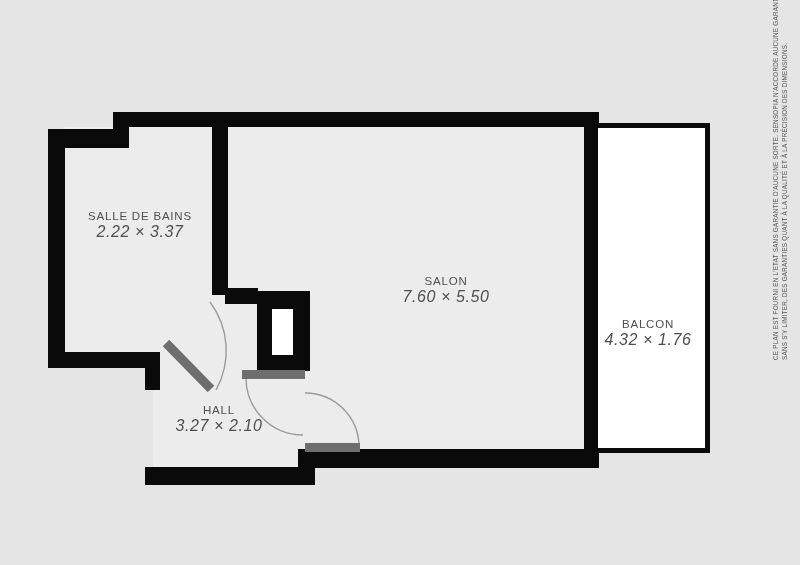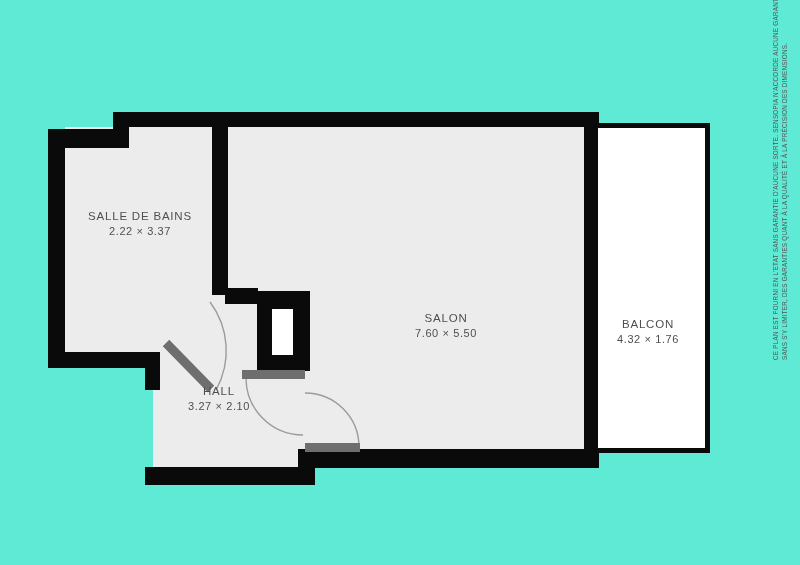--- a/index.html
+++ b/index.html
@@ -1,34 +1,34 @@
 <!DOCTYPE html>
 <html><head>
 <meta charset="utf-8">
 <style>
   html,body{margin:0;padding:0;background:#ffffff;}
   .canvas{
-    position:relative;width:800px;height:565px;background:#5eead4;overflow:hidden;
+    position:relative;width:800px;height:565px;background:#e5e5e5;overflow:hidden;
     font-family:"Liberation Sans", sans-serif;
   }
   .floor{position:absolute;background:#ececec;}
   .wall{position:absolute;background:#0a0a0a;}
   .shaft-inner{position:absolute;background:#ffffff;}
   .door-bar{position:absolute;background:#6e6e6e;}
   .balcony{
     position:absolute;left:593px;top:123px;width:117px;height:330px;
     background:#ffffff;border:5px solid #0a0a0a;box-sizing:border-box;
   }
   .svg-overlay{position:absolute;left:0;top:0;}
   .room-label{
     position:absolute;transform:translate(-50%,-50%);
     text-align:center;color:#4f4f4f;white-space:nowrap;
   }
   .room-name{font-size:11.5px;letter-spacing:0.8px;line-height:15px;}
-  .room-dims{font-size:11px;letter-spacing:0.6px;line-height:15px;}
+  .room-dims{font-size:16px;letter-spacing:0.6px;line-height:15px;font-style:italic;}
   .disclaimer{
     position:absolute;left:772px;top:360px;width:352px;
     transform-origin:0 0;transform:rotate(-90deg);
     color:#555555;font-size:6.3px;letter-spacing:0.25px;line-height:8.5px;
     white-space:nowrap;
   }
 </style>
 </head>
 <body>
 
@@ -62,25 +62,25 @@
 
   <div class="door-bar" style="left:242px;top:370px;width:63px;height:9px;"></div>
   <div class="door-bar" style="left:305px;top:443px;width:55px;height:9px;"></div>
 
   <div class="balcony"></div>
 
   <div class="room-label" style="left:140px;top:224px;">
     <div class="room-name">SALLE DE BAINS</div>
     <div class="room-dims">2.22 × 3.37</div>
   </div>
-  <div class="room-label" style="left:446px;top:289px;margin-top:37px;">
+  <div class="room-label" style="left:446px;top:289px;">
     <div class="room-name">SALON</div>
     <div class="room-dims">7.60 × 5.50</div>
   </div>
-  <div class="room-label" style="left:219px;top:399px;">
+  <div class="room-label" style="left:219px;top:418px;">
     <div class="room-name">HALL</div>
     <div class="room-dims">3.27 × 2.10</div>
   </div>
   <div class="room-label" style="left:648px;top:290px;margin-top:42px;">
     <div class="room-name">BALCON</div>
     <div class="room-dims">4.32 × 1.76</div>
   </div>
 
   <div class="disclaimer">
     <div>CE PLAN EST FOURNI EN L'ETAT SANS GARANTIE D'AUCUNE SORTE. SENSOPIA N'ACCORDE AUCUNE GARANTIE, Y COMPRIS,</div>

